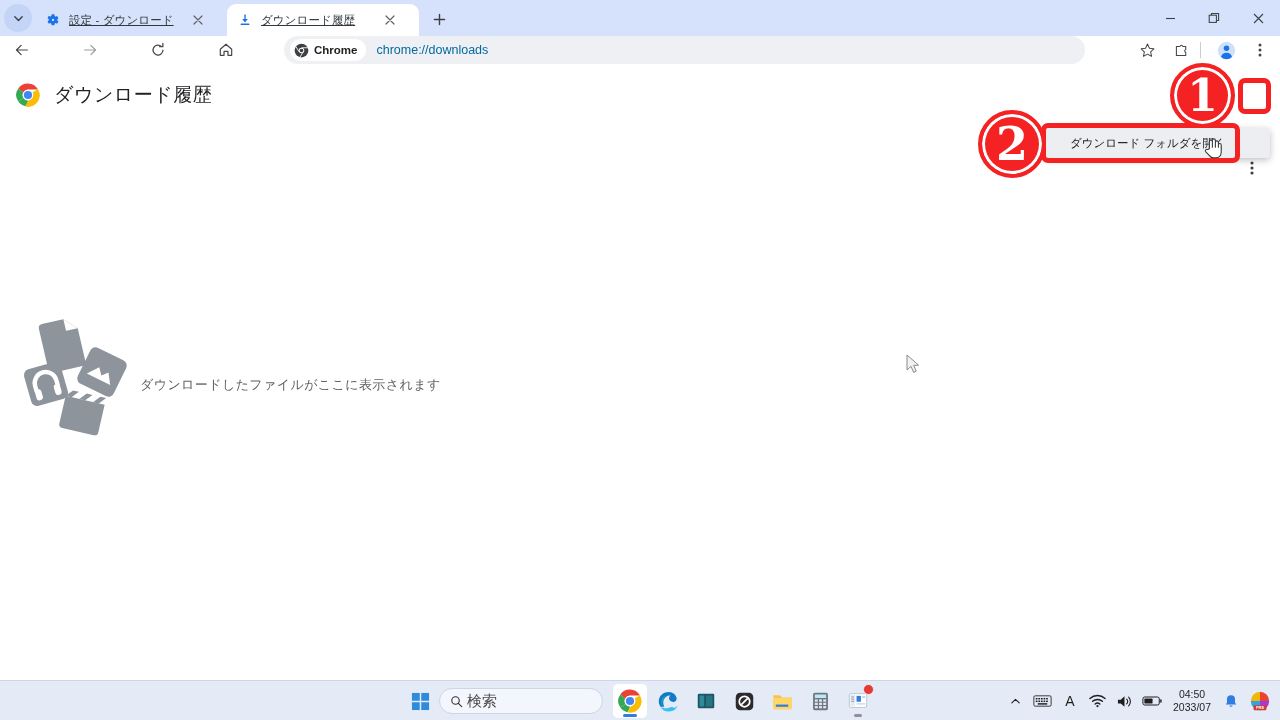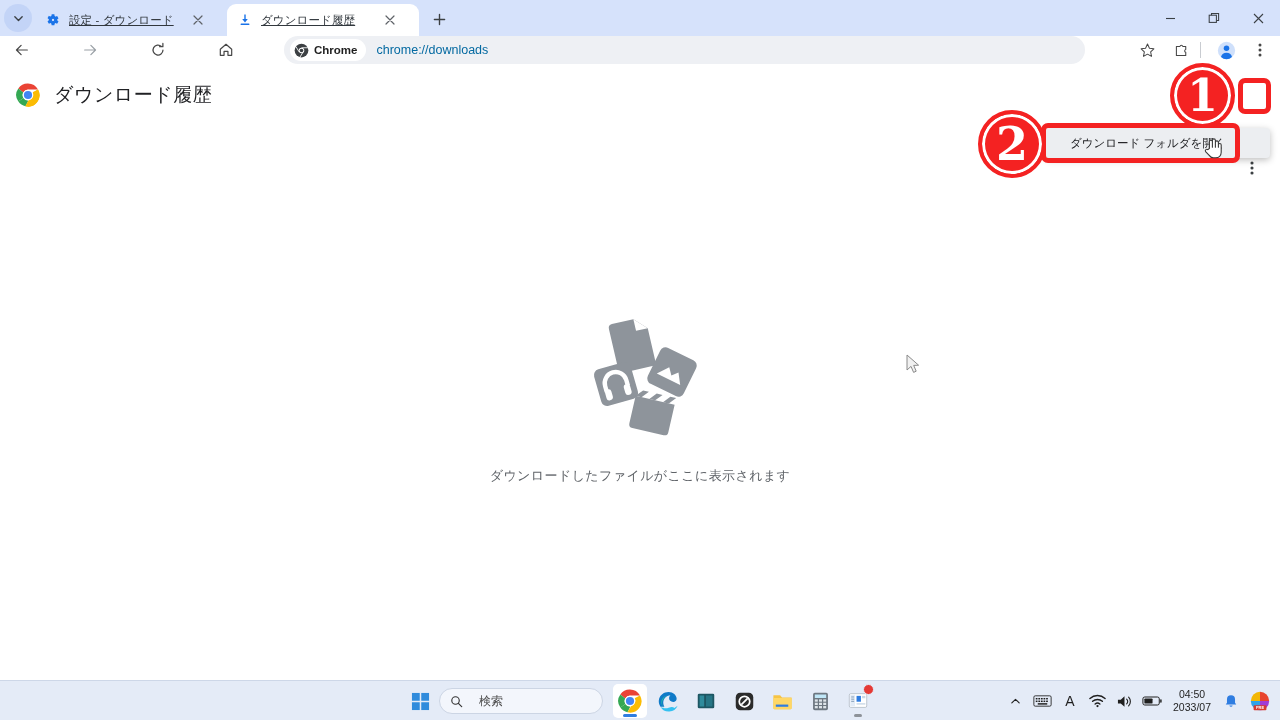--- a/index.html
+++ b/index.html
@@ -157,21 +157,21 @@
   .kebab-btn {
     position: absolute; right: 14px; top: 82px;
     width: 28px; height: 28px;
     border-radius: 6px;
     display: flex; align-items: center; justify-content: center;
   }
 
   
   .empty-state {
     position: absolute; left: 0; top: 230px; width: 1280px;
-    display: flex; flex-direction: column; align-items: center;
+    display: flex; align-items: center;
   }
   .empty-art { width: 140px; height: 140px; position: relative; }
   .empty-text {
     margin-top: 25px;
     font-size: 13px; color: #5f6368; letter-spacing: .4px;
   }
 
   
   .dropdown-menu {
     position: absolute;
@@ -229,21 +229,21 @@
   .tb-start { width: 30px; height: 30px; display: flex; align-items: center; justify-content: center; }
   .tb-search {
     width: 164px; height: 26px;
     background: #f3f6fc;
     border: 1px solid #ccd5e4;
     border-radius: 13px;
     display: flex; align-items: center;
     padding-left: 10px;
     margin-right: 6px;
   }
-  .tb-search .ph { font-size: 12px; color: #4a4a4a; margin-left: 16px; }
+  .tb-search .ph { font-size: 15px; color: #4a4a4a; margin-left: 4px; }
   .tb-app {
     width: 34px; height: 34px;
     border-radius: 5px;
     display: flex; align-items: center; justify-content: center;
     position: relative;
   }
   .tb-app.running { background: #ffffff; }
   .tb-app .underline {
     position: absolute; bottom: 1px; left: 50%; transform: translateX(-50%);
     width: 14px; height: 3px; border-radius: 2px; background: #2f7de1;

